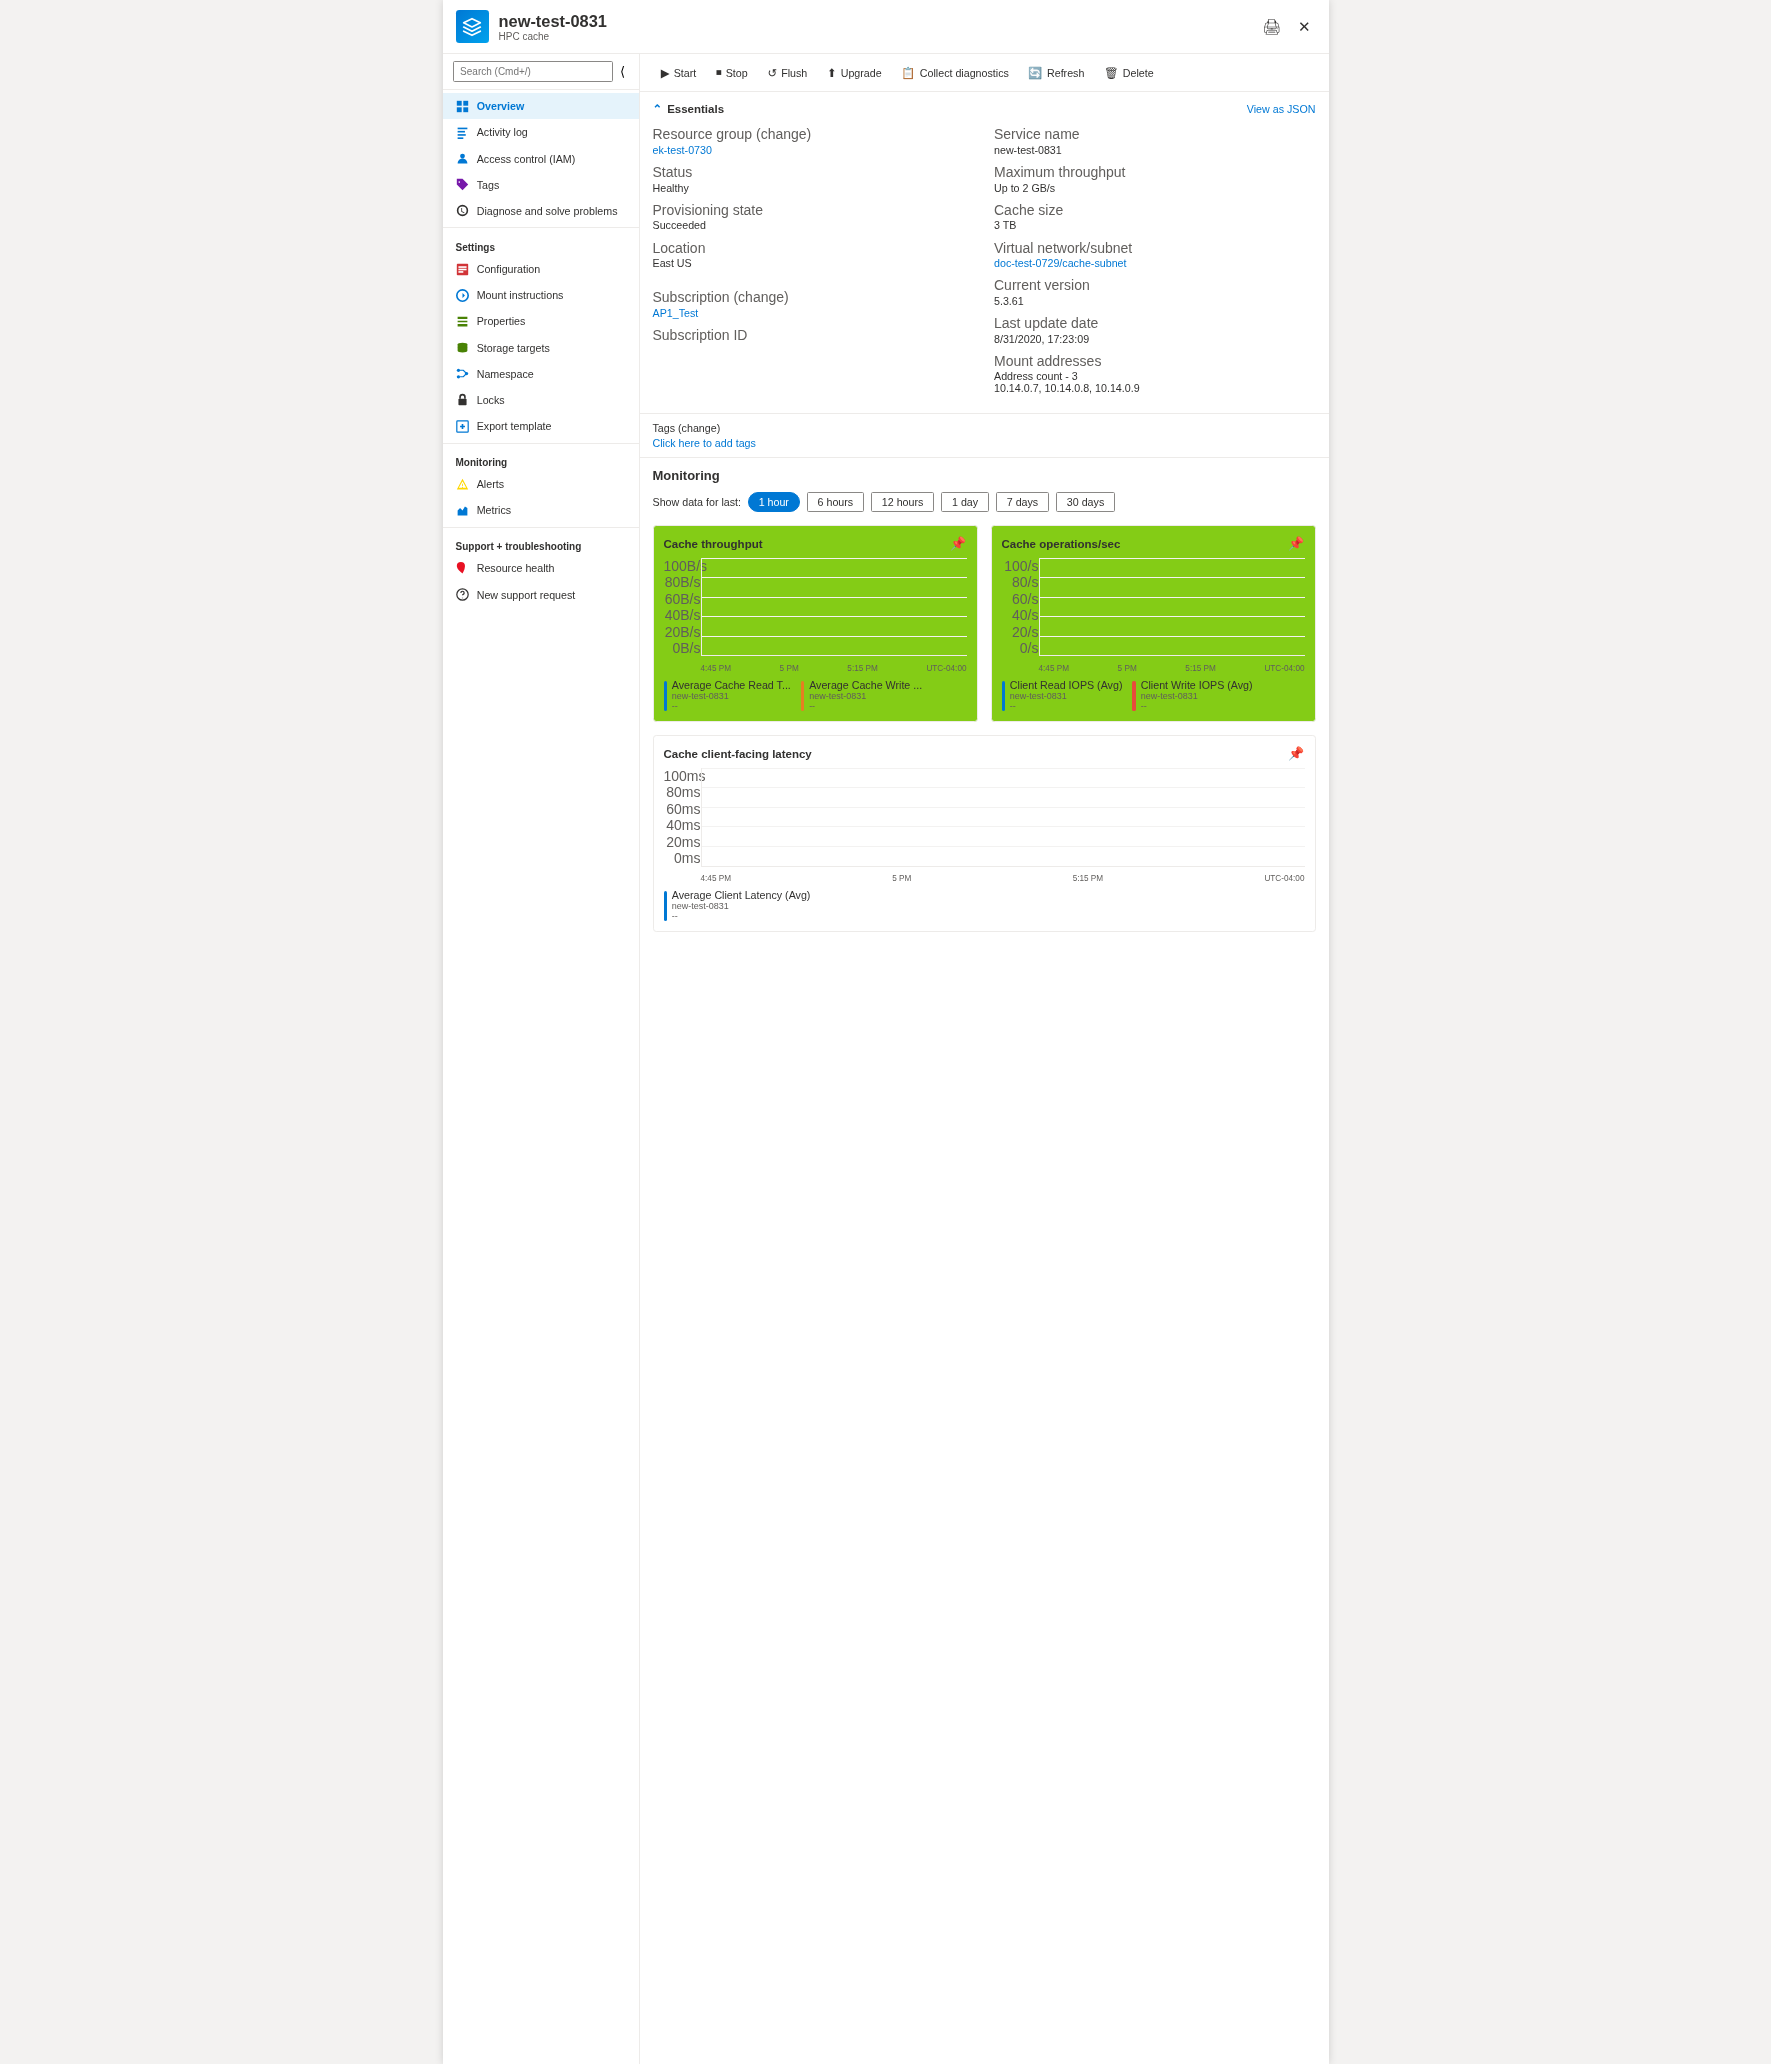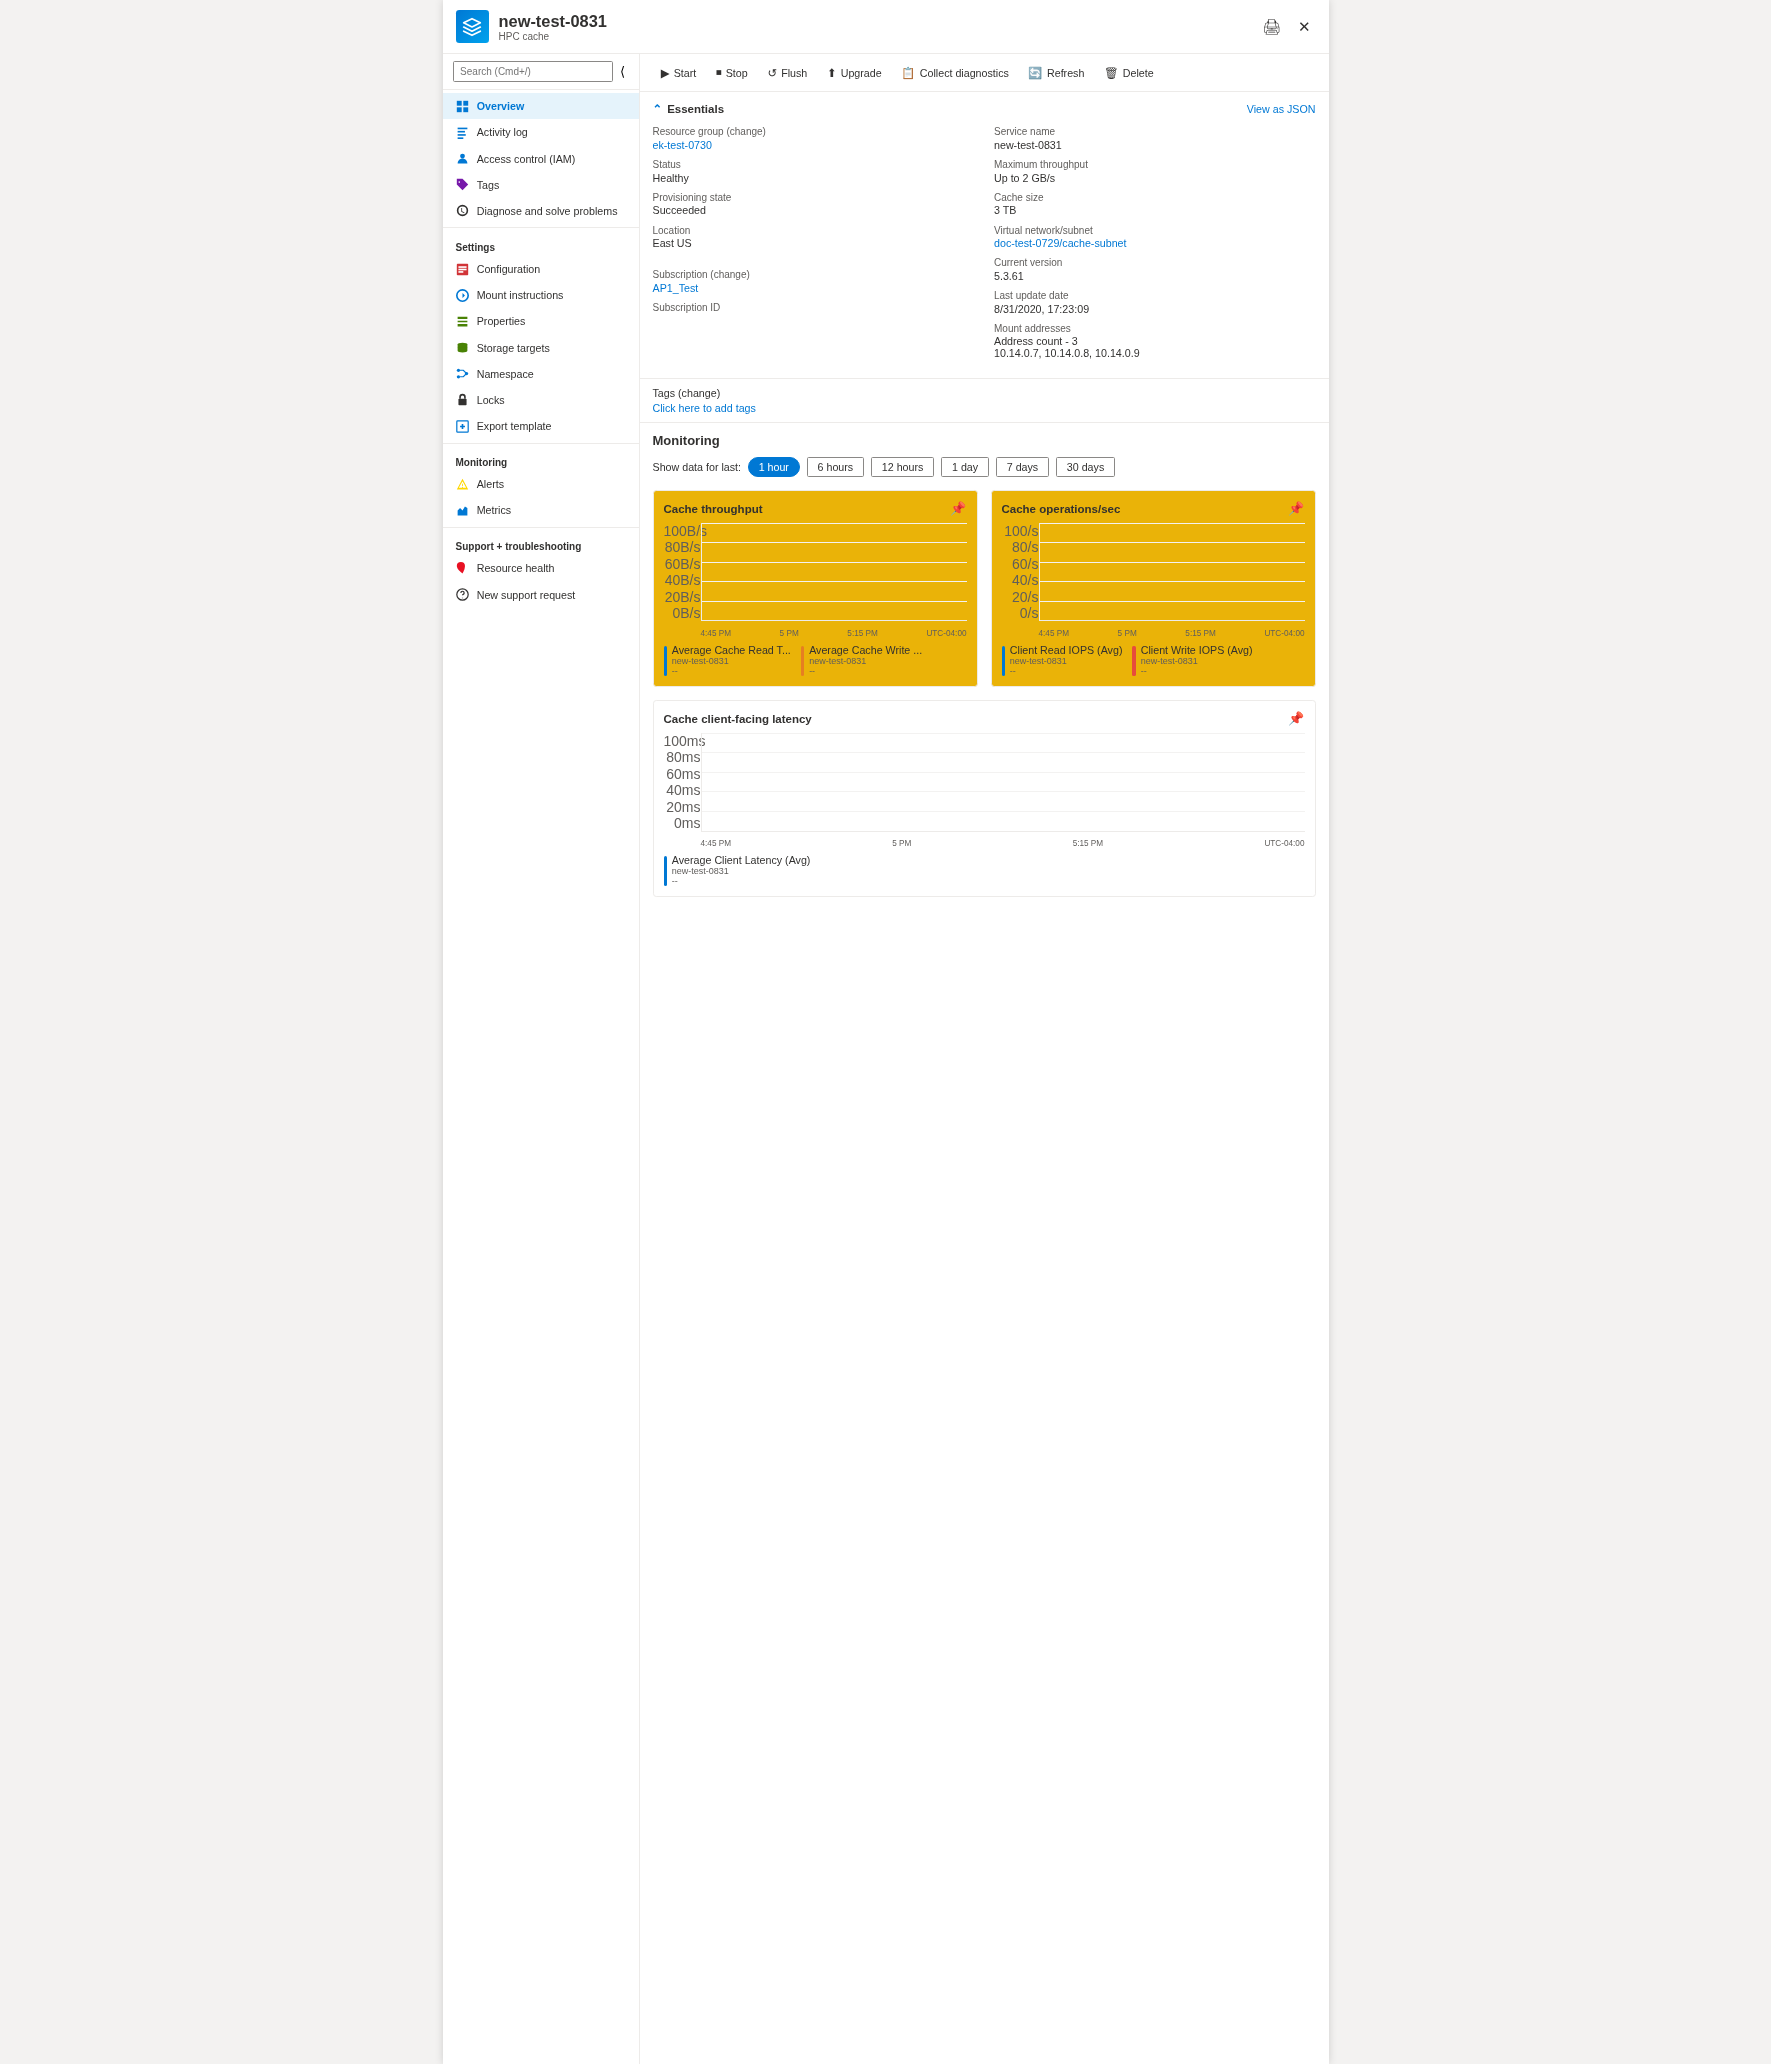--- a/index.html
+++ b/index.html
@@ -45,37 +45,37 @@
     .toolbar-btn { display: flex; align-items: center; gap: 4.1px; padding: 5px 8.2px; background: none; border: none; cursor: pointer; font-size: 10.7px; color: #323130; border-radius: 1.6px; }
     .toolbar-btn .btn-icon { font-size: 11.5px; }
     
     
     .essentials { padding: 10px 13px; border-bottom: 0.8px solid #edebe9; }
     .essentials-header { display: flex; align-items: center; justify-content: space-between; margin-bottom: 10px; }
     .essentials-title { display: flex; align-items: center; gap: 5px; font-weight: 600; font-size: 11.5px; }
     .essentials-title .chevron { color: #0078d4; }
     .view-json { color: #0078d4; font-size: 10.7px; text-decoration: none; cursor: pointer; }
     .essentials-grid { display: grid; grid-template-columns: 1fr 1fr; gap: 6.6px 20px; }
-    .essentials-item label { font-size: 10px; color: #605e5c; display: block; margin-bottom: 1.6px; }
+    .essentials-item label { font-size: 14px; color: #605e5c; display: block; margin-bottom: 1.6px; }
     .essentials-item .value { font-size: 10.7px; color: #323130; }
     .essentials-item .value.link { color: #0078d4; cursor: pointer; }
     
     
     .tags-section { padding: 8.2px 13px; border-bottom: 0.8px solid #edebe9; }
     .tags-label { font-size: 10.7px; color: #323130; margin-bottom: 3.3px; }
     .add-tags { color: #0078d4; font-size: 10.7px; cursor: pointer; }
     
     
     .monitoring-section { padding: 10px 13px; }
     .section-title { font-size: 13px; font-weight: 600; margin-bottom: 8.2px; }
     .time-filter { display: flex; align-items: center; gap: 6.6px; margin-bottom: 13px; flex-wrap: wrap; }
     .time-btn { padding: 3.3px 10px; border: 0.8px solid #8a8886; background: none; cursor: pointer; font-size: 10.7px; border-radius: 1.6px; color: #323130; }
     .time-btn.active { background: #0078d4; color: white; border-color: #0078d4; border-radius: 16.4px; }
     .charts-grid { display: grid; grid-template-columns: 1fr 1fr; gap: 13px; margin-bottom: 13px; }
-    .chart-card { border: 0.8px solid #edebe9; border-radius: 3.3px; padding: 10px; background: #eab308; }
+    .chart-card { border: 0.8px solid #edebe9; border-radius: 3.3px; padding: 10px; background: #84cc16; }
     .chart-card-full { border: 0.8px solid #edebe9; border-radius: 3.3px; padding: 10px; background: #fff; margin-bottom: 13px; }
     .chart-header { display: flex; align-items: center; justify-content: space-between; margin-bottom: 6.6px; }
     .chart-title { font-size: 11.5px; font-weight: 600; color: #323130; }
     .chart-pin { background: none; border: none; cursor: pointer; color: #605e5c; font-size: 13px; }
     
     
     .chart-area { position: relative; height: 115px; margin-bottom: 6.6px; }
     .y-axis { position: absolute; left: 0; top: 0; bottom: 16.4px; width: 37px; display: flex; flex-direction: column; justify-content: space-between; }
     .y-label { font-size: 14px; color: #605e5c; text-align: right; }
     .chart-plot { position: absolute; left: 37px; right: 0; top: 0; bottom: 16.4px; border-left: 0.8px solid #edebe9; border-bottom: 0.8px solid #edebe9; }

